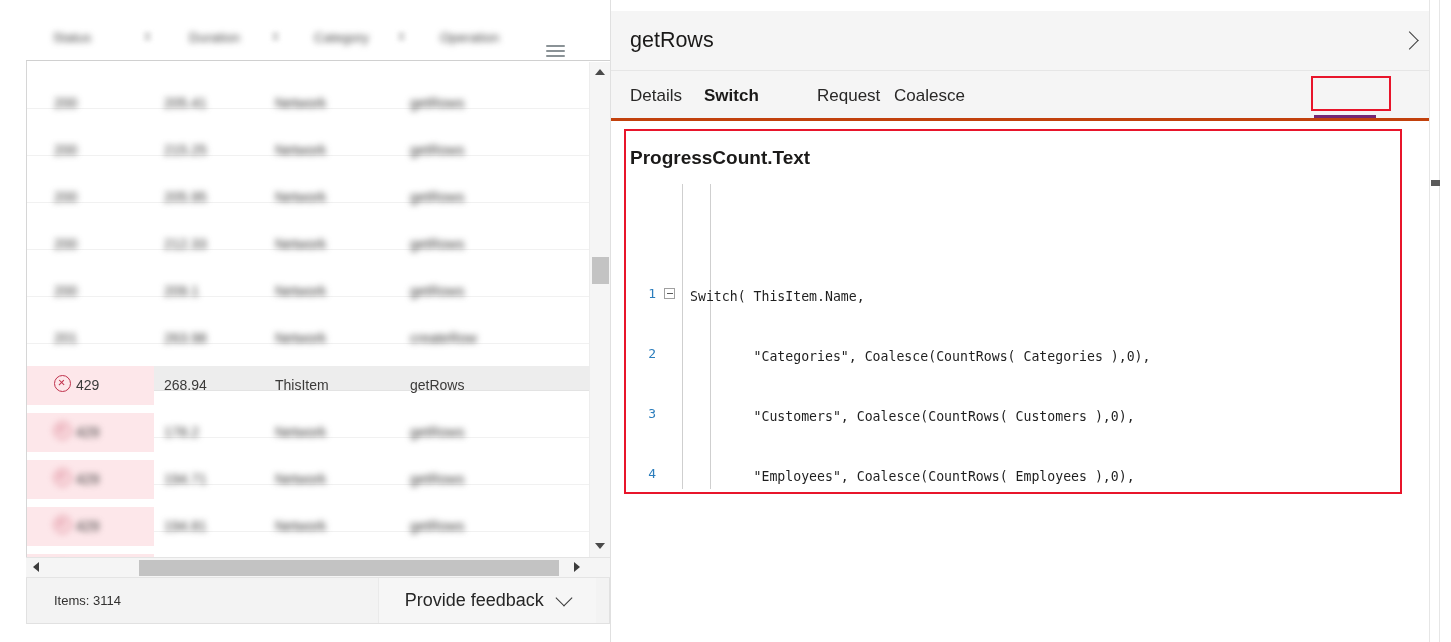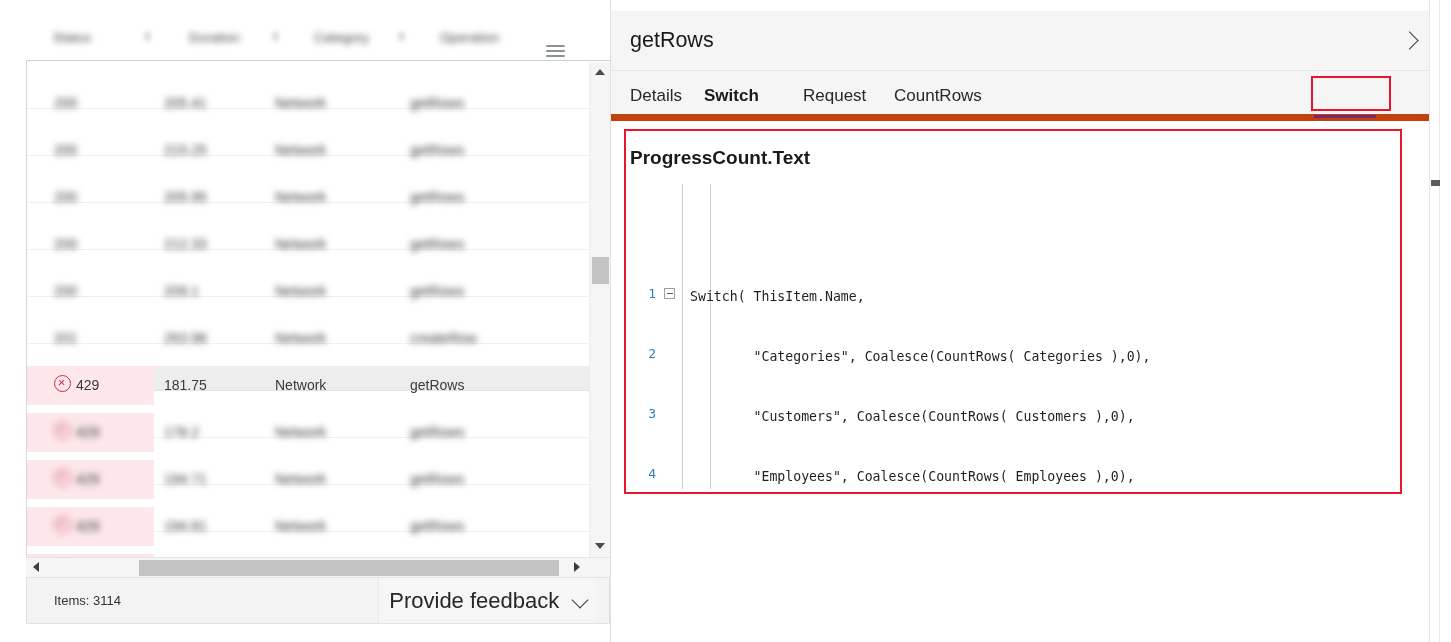--- a/index.html
+++ b/index.html
@@ -225,21 +225,21 @@
     position: absolute;
     left: 351px; top: 0;
     width: 218px; height: 45px;
     background: #f6f6f6;
     border-left: 1px solid #eaeaea;
     box-sizing: border-box;
     text-align: center;
     cursor: pointer;
   }
   .feedback-btn .lbl {
-    font-size: 22px;
+    font-size: 18px;
     color: #262626;
     line-height: 45px;
   }
   .chev-down {
     display: inline-block;
     width: 11px; height: 11px;
     border-right: 1.6px solid #3a3a3a;
     border-bottom: 1.6px solid #3a3a3a;
     transform: rotate(45deg);
     margin-left: 10px;
@@ -292,21 +292,21 @@
     border-right: 1.7px solid #3e3e3e;
     transform: rotate(45deg);
   }
 
   .rp-tabs {
     position: absolute;
     left: 0; top: 71px;
     width: 829px;
     height: 50px;
     background: #f5f5f5;
-    border-bottom: 7px solid #c2410c;
+    border-bottom: 3px solid #c2410c;
     box-sizing: border-box;
   }
   .tab {
     position: absolute;
     top: 0;
     height: 49px;
     line-height: 49px;
     font-size: 17px;
     color: #292827;
     cursor: pointer;
@@ -487,22 +487,22 @@
       <div class="cell c-dur blurred">263.98</div>
       <div class="cell c-cat blurred">Network</div>
       <div class="cell c-op blurred">createRow</div>
     </div>
 
     <div class="row selected">
       <div class="status-cell-bg"></div>
       <div class="cell c-status">
         <span class="err-icon"></span><span>429</span>
       </div>
-      <div class="cell c-dur">181.75</div>
-      <div class="cell c-cat">Network</div>
+      <div class="cell c-dur">268.94</div>
+      <div class="cell c-cat">ThisItem</div>
       <div class="cell c-op">getRows</div>
     </div>
 
     <div class="row">
       <div class="status-cell-bg"></div>
       <div class="cell c-status blurred">
         <span class="err-icon"></span><span>429</span>
       </div>
       <div class="cell c-dur blurred">178.2</div>
       <div class="cell c-cat blurred">Network</div>
@@ -593,22 +593,22 @@
   <div class="rp-header">
     <div class="rp-title">getRows</div>
     <div class="rp-expand">
       <span class="ch"></span>
     </div>
   </div>
 
   <div class="rp-tabs">
     <div class="tab" style="left:19px;">Details</div>
     <div class="tab active" style="left:93px;">Switch</div>
-    <div class="tab" style="left:192px;">Request</div>
-    <div class="tab" style="left:283px;">CountRows</div>
+    <div class="tab" style="left:206px;">Request</div>
+    <div class="tab" style="left:283px;">Coalesce</div>
   </div>
   <div class="tab-underline"></div>
   <div class="anno-tab"></div>
 
   <div class="formula-label">ProgressCount.Text</div>
 
   <div class="code-area">
     <div class="guide g1"></div>
     <div class="guide g2"></div>
 

